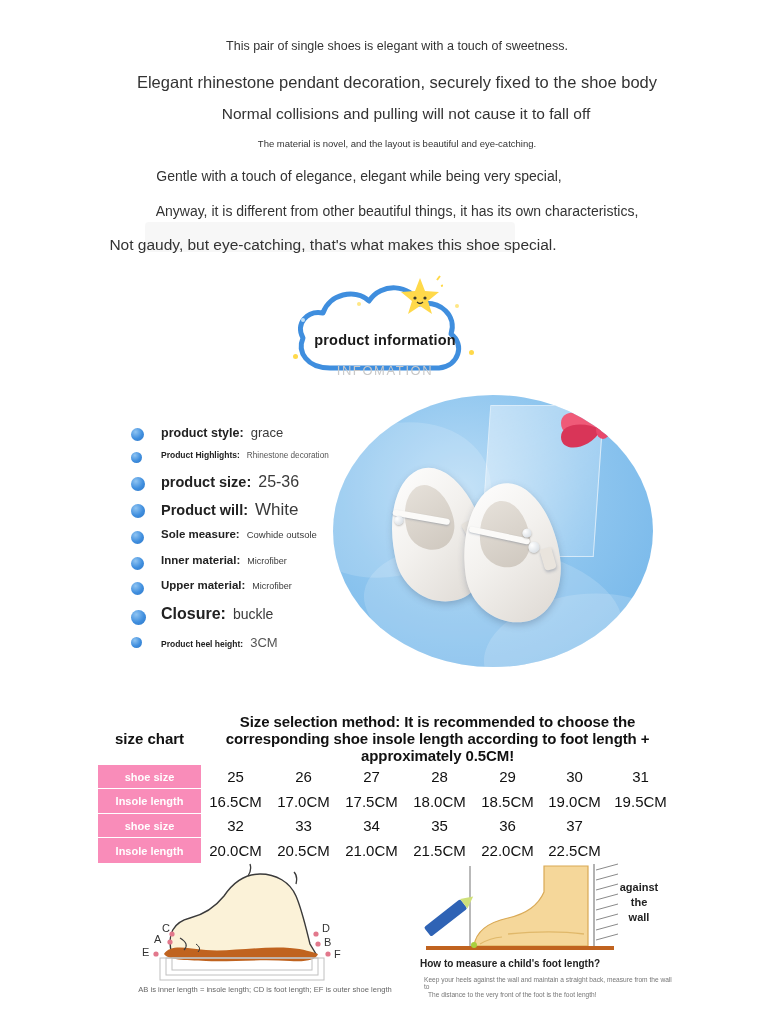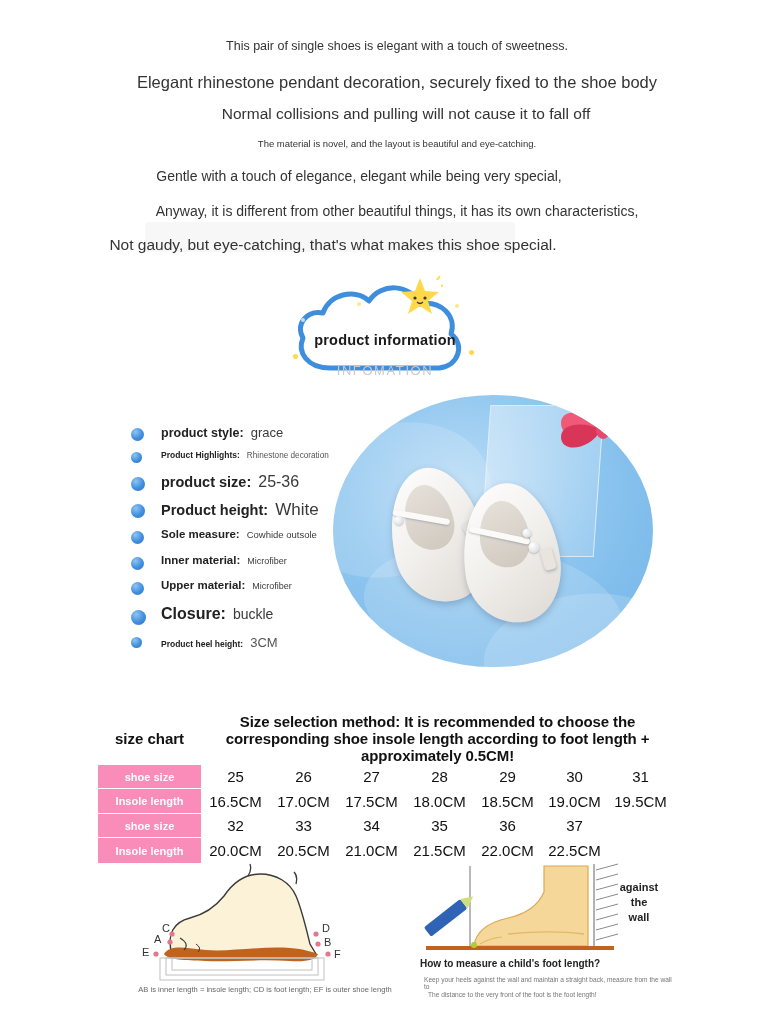--- a/index.html
+++ b/index.html
@@ -201,21 +201,21 @@
       <span class="spec-label">Product Highlights:</span>
       <span class="spec-val">Rhinestone decoration</span>
     </div>
     <div class="spec-row s-xl  r2">
       <span class="bullet"></span>
       <span class="spec-label">product size:</span>
       <span class="spec-val">25-36</span>
     </div>
     <div class="spec-row s-xl  r3">
       <span class="bullet"></span>
-      <span class="spec-label">Product height:</span>
+      <span class="spec-label">Product will:</span>
       <span class="spec-val" style="font-size:17px">White</span>
     </div>
     <div class="spec-row s-md  r4">
       <span class="bullet"></span>
       <span class="spec-label">Sole measure:</span>
       <span class="spec-val" style="font-size:9.5px">Cowhide outsole</span>
     </div>
     <div class="spec-row s-md  r5">
       <span class="bullet"></span>
       <span class="spec-label">Inner material:</span>

